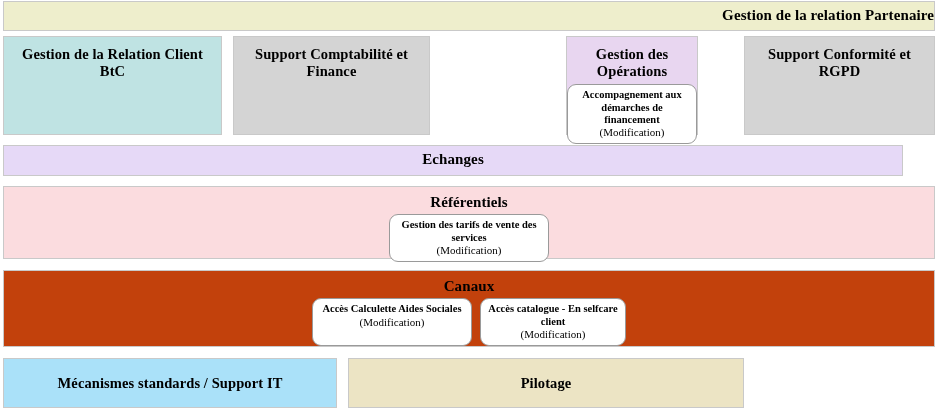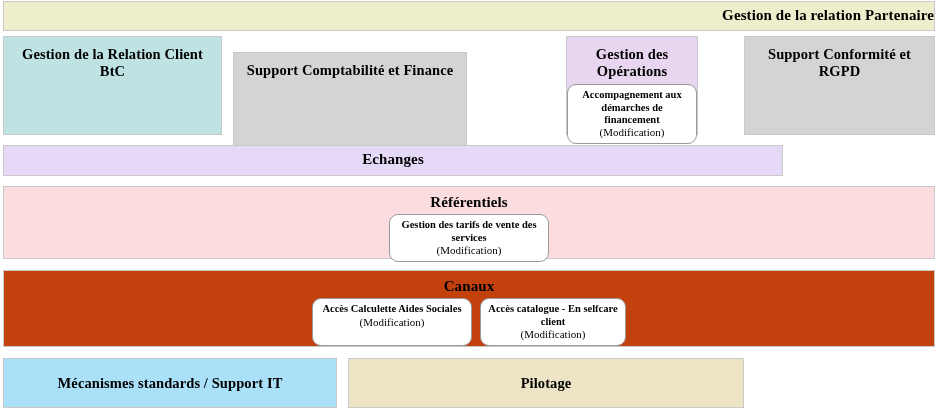--- a/index.html
+++ b/index.html
@@ -120,40 +120,40 @@
 <div id="canvas">
 
   <div class="band title-band" id="header-band" style="left: 3px; top: 1px; width: 932px; height: 30px; background: rgb(238, 238, 204); border-color: rgb(201, 201, 201);">
     <span class="band-title">Gestion de la relation Partenaire</span>
   </div>
 
   <div class="cap-box" id="cap-0" style="left: 3px; top: 36px; width: 219px; height: 99px; background: rgb(191, 227, 227); border-color: rgb(201, 201, 201);">
     <span class="band-title">Gestion de la Relation Client BtC</span>
   </div>
 
-  <div class="cap-box" id="cap-1" style="left: 233px; top: 52px; width: 234px; height: 99px; background: rgb(212, 212, 212); border-color: rgb(201, 201, 201);">
+  <div class="cap-box" id="cap-1" style="left: 233px; top: 36px; width: 197px; height: 99px; background: rgb(212, 212, 212); border-color: rgb(201, 201, 201);">
     <span class="band-title">Support Comptabilité et Finance</span>
   </div>
 
 
   <div class="cap-box" id="cap-3" style="left: 566px; top: 36px; width: 132px; height: 99px; background: rgb(232, 214, 240); border-color: rgb(201, 201, 201);">
     <span class="band-title">Gestion des Opérations</span>
     <div class="card-row" style="margin-top:5px;">
       <div class="mod-card" style="width: 141px; border-color: rgb(154, 154, 154);">
         <span class="mod-name">Accompagnement aux démarches de financement</span>
         <span class="mod-state">(Modification)</span>
       </div>
     </div>
   </div>
 
   <div class="cap-box" id="cap-4" style="left: 744px; top: 36px; width: 191px; height: 99px; background: rgb(212, 212, 212); border-color: rgb(201, 201, 201);">
     <span class="band-title">Support Conformité et RGPD</span>
   </div>
 
-  <div class="layer" id="layer-0" style="left: 3px; top: 145px; width: 780px; height: 31px; padding-top: 5px; background: rgb(230, 217, 247); border-color: rgb(201, 201, 201);">
+  <div class="layer" id="layer-0" style="left: 3px; top: 145px; width: 900px; height: 31px; padding-top: 5px; background: rgb(230, 217, 247); border-color: rgb(201, 201, 201);">
     <span class="band-title">Echanges</span>
   </div>
 
   <div class="layer" id="layer-1" style="left: 3px; top: 186px; width: 932px; height: 73px; background: rgb(251, 220, 223); border-color: rgb(201, 201, 201);">
     <span class="band-title">Référentiels</span>
     <div class="card-row" style="margin-top:3px;">
       <div class="mod-card" style="width: 160px; border-color: rgb(154, 154, 154);">
         <span class="mod-name">Gestion des tarifs de vente des services</span>
         <span class="mod-state">(Modification)</span>
       </div>

